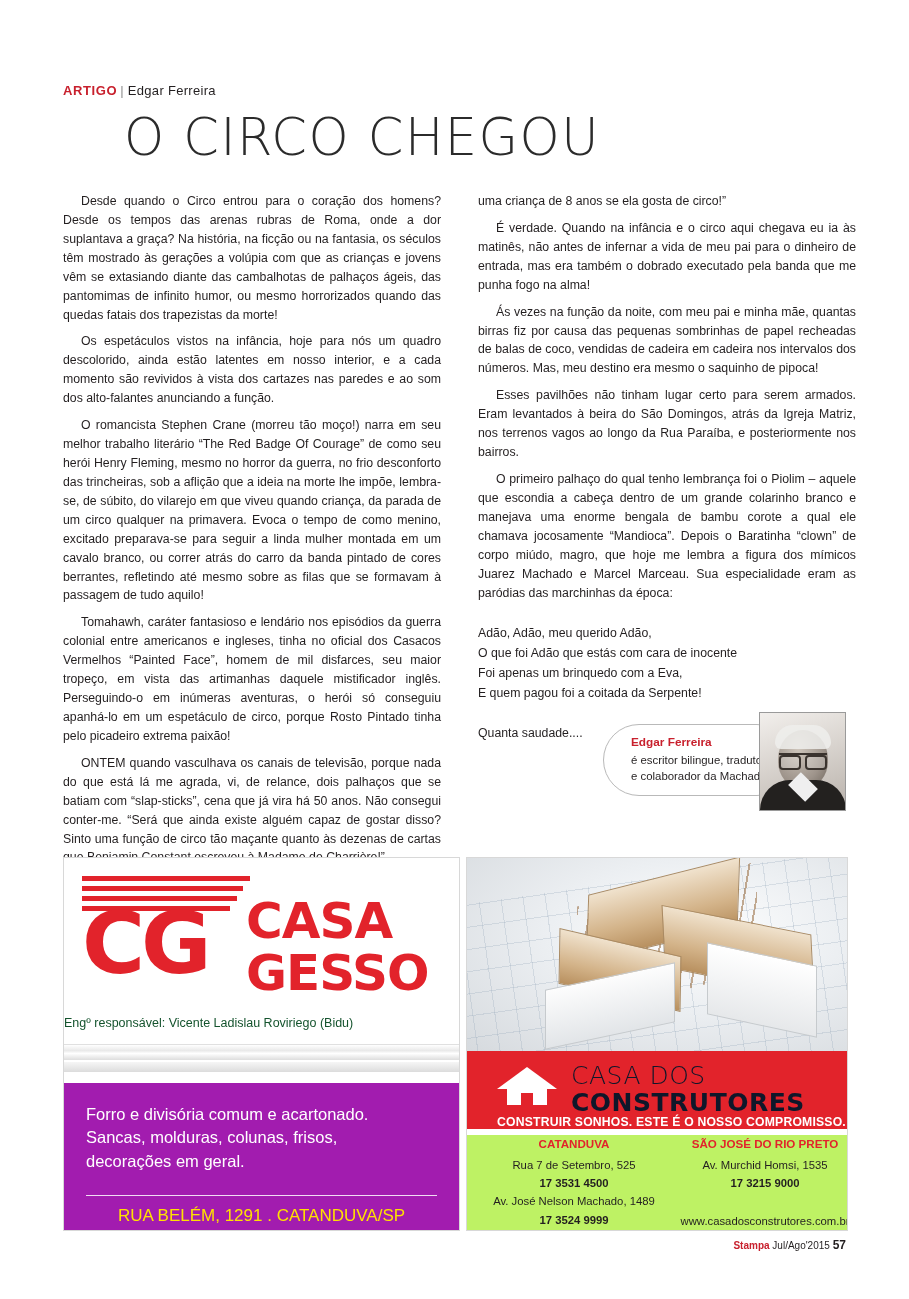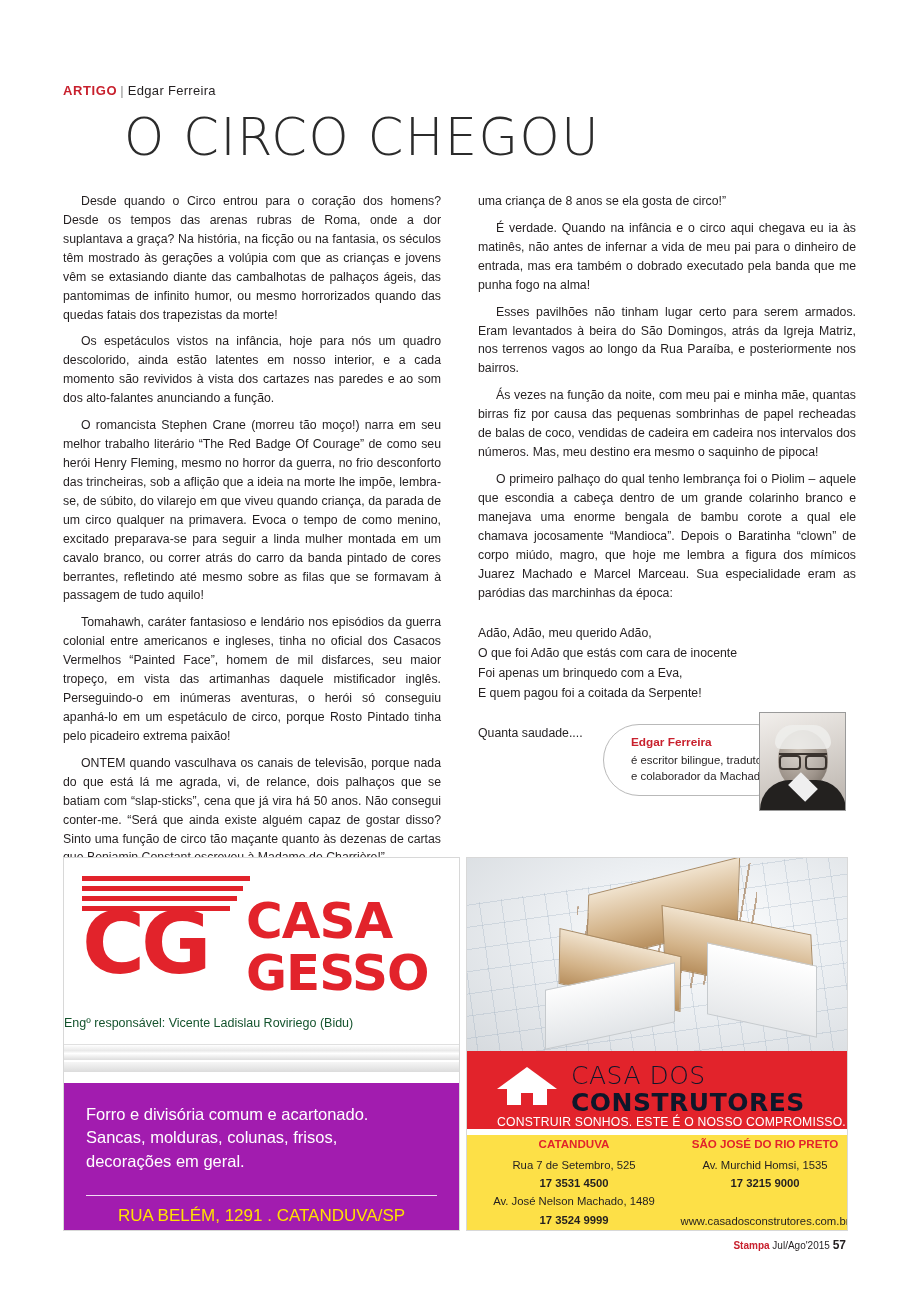--- a/index.html
+++ b/index.html
@@ -436,30 +436,30 @@
     letter-spacing: .5px;
     line-height: 1;
   }
   .ad-right .brand1 { top: 12px; }
   .ad-right .brand2 { top: 39px; font-weight: bold; }
   .ad-right .slogan {
     position: absolute;
     left: 30px;
     top: 64px;
     font-size: 12.2px;
-    font-weight: normal;
+    font-weight: bold;
     color: #ffffff;
     letter-spacing: .2px;
   }
   .ad-right .contact {
     position: absolute;
     left: 0; right: 0;
     top: 277px;
     bottom: 0;
-    background: #fde047;
+    background: #bef264;
   }
   .ad-right .ccol {
     position: absolute;
     top: 0;
     text-align: center;
     font-size: 11.3px;
     line-height: 1.62;
     color: #231f20;
   }
   .ad-right .ccol.c1 { left: 12px; width: 190px; }
@@ -503,22 +503,22 @@
     <p>Os espetáculos vistos na infância, hoje para nós um quadro descolorido, ainda estão latentes em nosso interior, e a cada momento são revividos à vista dos cartazes nas  paredes e ao som dos alto-falantes anunciando a função.</p>
     <p>O romancista Stephen Crane (morreu tão moço!) narra em seu melhor trabalho literário “The Red Badge Of Courage” de como seu herói Henry Fleming, mesmo no horror da guerra, no frio desconforto das trincheiras, sob a aflição que a ideia na morte lhe impõe, lembra-se, de súbito, do vilarejo em que viveu quando criança, da parada de um circo qualquer na primavera. Evoca o tempo de como menino, excitado preparava-se para seguir a linda mulher montada em um cavalo branco, ou correr atrás do carro da banda pintado de cores berrantes, refletindo até mesmo sobre as filas  que se formavam à passagem de tudo aquilo!</p>
     <p>Tomahawh, caráter fantasioso e lendário nos episódios da guerra colonial entre americanos e ingleses, tinha no oficial dos Casacos Vermelhos “Painted Face”, homem de mil disfarces, seu maior tropeço, em vista das artimanhas daquele mistificador inglês. Perseguindo-o em inúmeras aventuras, o herói só conseguiu apanhá-lo em um espetáculo de circo, porque Rosto Pintado tinha pelo picadeiro extrema paixão!</p>
     <p>ONTEM quando vasculhava os canais de televisão, porque nada do que está lá me agrada, vi, de relance, dois palhaços que se batiam com “slap-sticks”, cena que já vira há 50 anos. Não consegui conter-me. “Será que ainda existe alguém capaz de gostar disso? Sinto uma função de circo tão maçante quanto às dezenas de cartas que Benjamin Constant escreveu à Madame de Charrière!”</p>
     <p>“Quantos anos têm você?” Interrompeu minha mulher. “Pergunte a</p>
   </div>
 
   <div class="col right">
     <p class="noindent">uma criança de 8 anos se ela gosta de circo!”</p>
     <p>É verdade. Quando na infância e o circo aqui chegava eu ia às matinês, não antes de infernar a vida de meu pai para o dinheiro de entrada, mas era também o dobrado executado pela banda que me punha fogo na alma!</p>
+    <p>Ás vezes na função da noite, com meu pai e minha mãe, quantas birras fiz por causa das pequenas sombrinhas de papel recheadas de balas de coco, vendidas de cadeira em cadeira nos intervalos dos números. Mas, meu destino era mesmo o saquinho de pipoca!</p>
     <p>Esses pavilhões não tinham lugar certo para serem armados. Eram levantados à beira do São Domingos, atrás da Igreja Matriz, nos terrenos vagos ao longo da Rua Paraíba, e posteriormente nos bairros.</p>
-    <p>Ás vezes na função da noite, com meu pai e minha mãe, quantas birras fiz por causa das pequenas sombrinhas de papel recheadas de balas de coco, vendidas de cadeira em cadeira nos intervalos dos números. Mas, meu destino era mesmo o saquinho de pipoca!</p>
     <p>O primeiro palhaço do qual tenho lembrança foi o Piolim – aquele que escondia a cabeça dentro de um grande colarinho branco e manejava uma enorme bengala de bambu corote a qual ele chamava jocosamente “Mandioca”. Depois o Baratinha “clown” de corpo miúdo, magro, que hoje me lembra a figura dos mímicos Juarez Machado e Marcel Marceau. Sua especialidade eram as paródias das marchinhas da época:</p>
     <div class="verse">
       <div>Adão, Adão, meu querido Adão,</div>
       <div>O que foi Adão que estás com cara de inocente</div>
       <div>Foi apenas um brinquedo com a Eva,</div>
       <div>E quem pagou foi a coitada da Serpente!</div>
     </div>
     <div class="closing">Quanta saudade....</div>
   </div>
 

